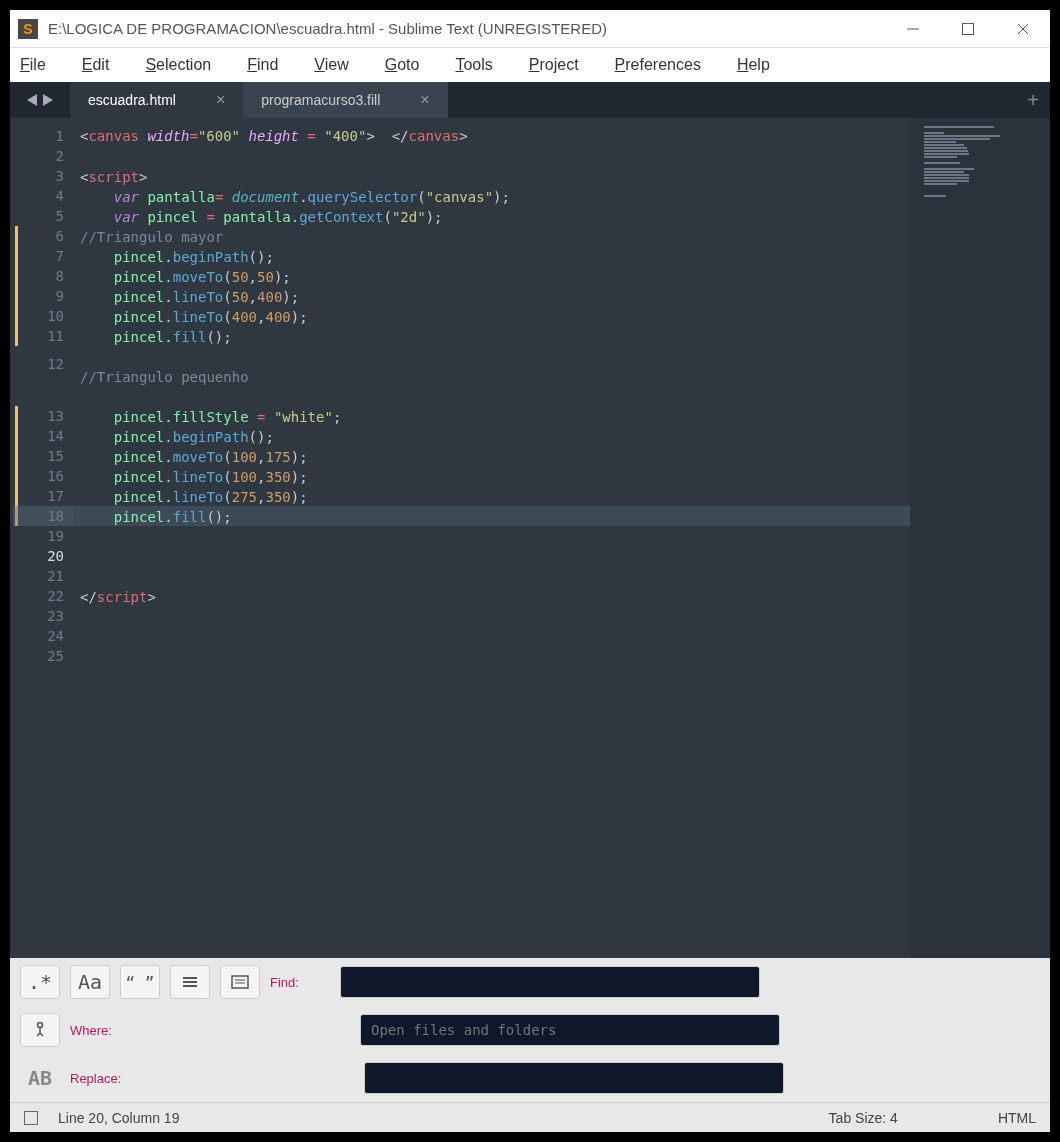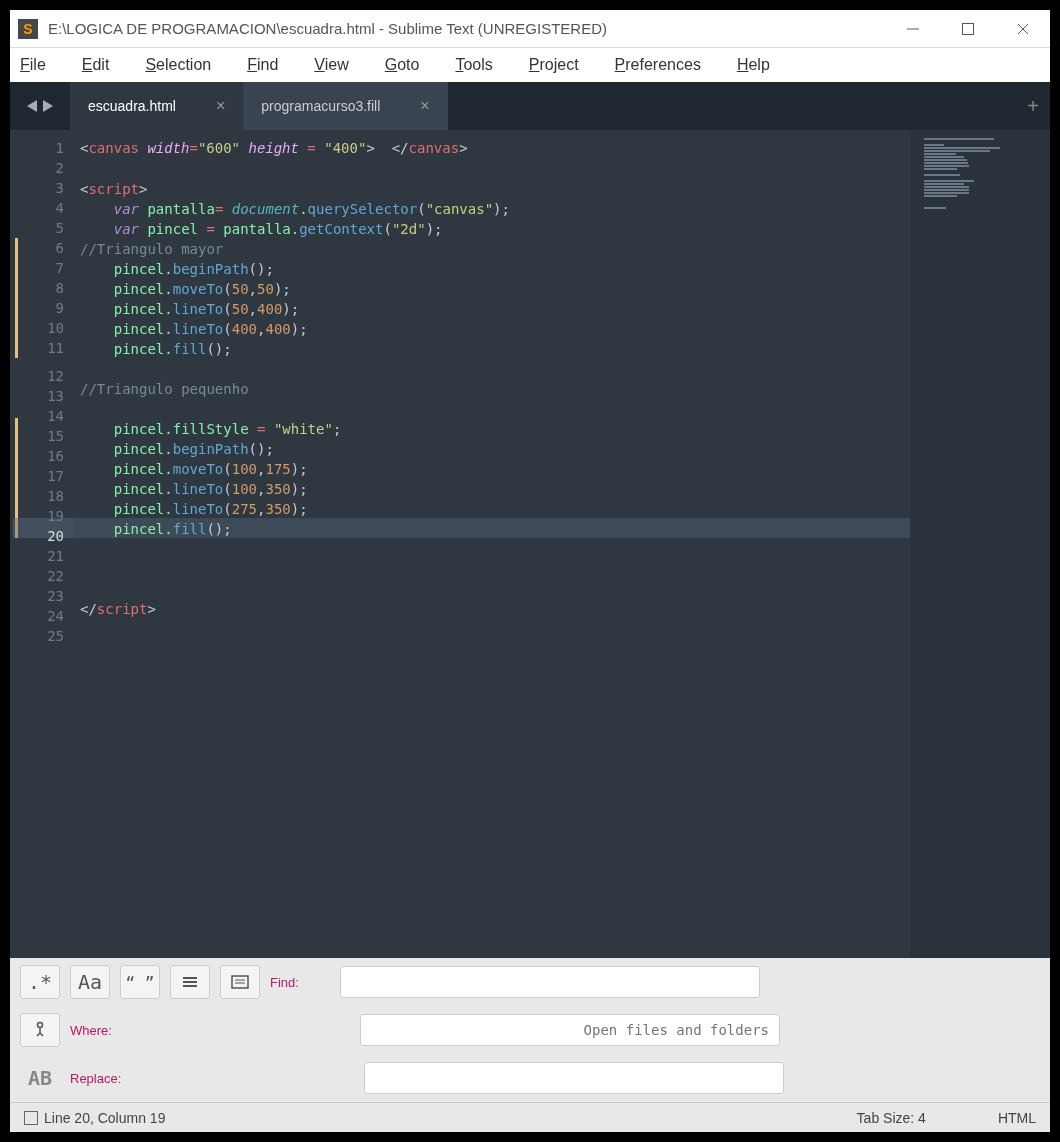--- a/index.html
+++ b/index.html
@@ -30,21 +30,21 @@
 .winbtn svg{stroke:#555;stroke-width:1;fill:none;}
 
 .menubar{
   height:34px;background:#fff;display:flex;align-items:center;padding:0 10px;gap:36px;
 }
 .menubar span{color:#333;font-size:16px;cursor:pointer;}
 .menubar .u{text-decoration:underline;}
 
 .appbody{flex:1;background:#2f3841;display:flex;flex-direction:column;min-height:0;}
 
-.tabrow{height:48px;background:#1f2730;display:flex;align-items:stretch;}
+.tabrow{height:36px;background:#1f2730;display:flex;align-items:stretch;}
 .navarrows{width:60px;display:flex;align-items:center;justify-content:center;gap:6px;color:#aab;}
 .navarrows svg{fill:#aab;}
 .tab{display:flex;align-items:center;padding:0 18px;gap:40px;font-size:14px;color:#ddd;cursor:pointer;}
 .tab.active{background:#2f3841;color:#fff;}
 .tab.inactive{background:#3a4450;color:#ccc;}
 .tab .x{color:#999;font-size:16px;}
 .tabend{flex:1;background:#1f2730;}
 .newtab{width:34px;display:flex;align-items:center;justify-content:center;color:#888;font-size:20px;background:#1f2730;cursor:pointer;}
 
 .editarea{flex:1;display:flex;min-height:0;}
@@ -71,25 +71,25 @@
 .c-cmt{color:#7a8899;}
 .c-op{color:#e06c75;}
 .c-pun{color:#c5ccd3;}
 .c-id{color:#86efac;}
 
 .findpanel{background:#e8e8e8;padding:0;display:flex;flex-direction:column;}
 .fr{display:flex;align-items:center;height:48px;padding:0 10px;gap:10px;}
 .opt{width:40px;height:34px;border:1px solid #ccc;background:#f4f4f4;display:flex;align-items:center;justify-content:center;color:#555;font-family:Consolas,monospace;font-size:16px;border-radius:3px;cursor:pointer;}
 .opt.big{font-size:20px;}
 .lbl{color:#be185d;font-size:13px;text-align:left;width:280px;}
-.finput{flex:1;height:32px;background:#ffffff;border:1px solid #ccc;border-radius:3px;padding:0 10px;color:#888;font-family:Consolas,monospace;font-size:14px;max-width:420px;text-align:right;}
+.finput{flex:1;height:32px;background:#0f172a;border:1px solid #ccc;border-radius:3px;padding:0 10px;color:#888;font-family:Consolas,monospace;font-size:14px;max-width:420px;}
 
 .statusbar{
   height:30px;background:#e8e8e8;display:flex;align-items:center;padding:0 14px;
-  color:#444;font-size:14px;gap:6px;border-top:1px solid #ccc;
+  color:#444;font-size:14px;gap:20px;border-top:1px solid #ccc;
 }
 .statusbar .sq{width:14px;height:14px;border:1.5px solid #666;}
 .statusbar .sp{flex:1;}
 </style>
 </head>
 <body>
 
 <div class="window">
 
   <div class="titlebar">
@@ -163,21 +163,21 @@
           <div style="position: relative;">3</div>
           <div style="position: relative;">4</div>
           <div style="position: relative;">5</div>
           <div style="position: relative;">6</div>
           <div style="position: relative;">7</div>
           <div style="position: relative;">8</div>
           <div style="position: relative;">9</div>
           <div style="position: relative;">10</div>
           <div style="position: relative;">11</div>
           <div style="position: relative; margin-top: 8px;">12</div>
-          <div style="position: relative;">13</div>
+          <div style="position: relative; margin-top: 32px;">13</div>
           <div style="position: relative;">14</div>
           <div style="position: relative;">15</div>
           <div style="position: relative;">16</div>
           <div style="position: relative;">17</div>
           <div style="position: relative;">18</div>
           <div style="position: relative;">19</div>
           <div style="position: relative; color: rgb(213, 221, 229);">20</div>
           <div style="position: relative;">21</div>
           <div style="position: relative;">22</div>
           <div style="position: relative;">23</div>

